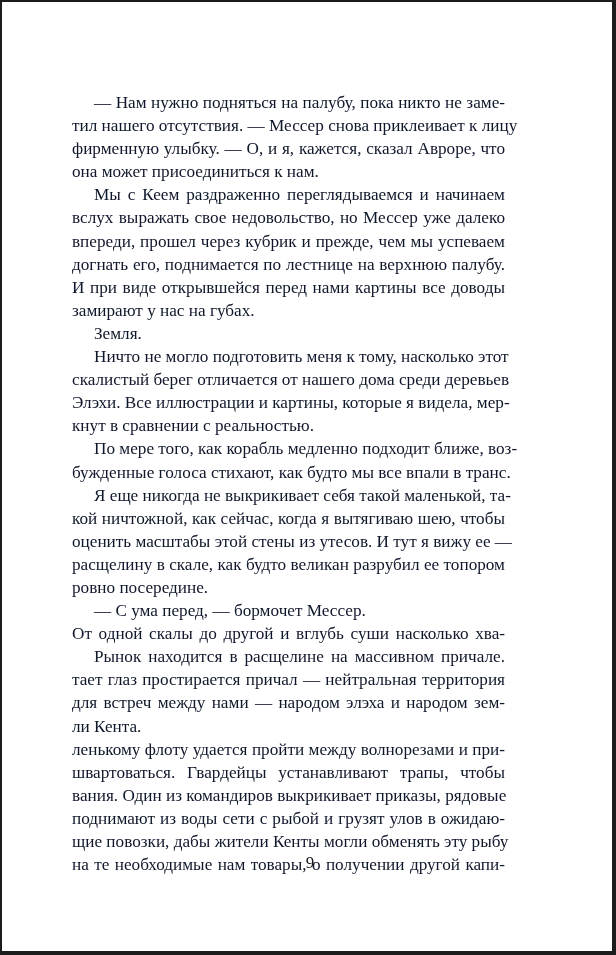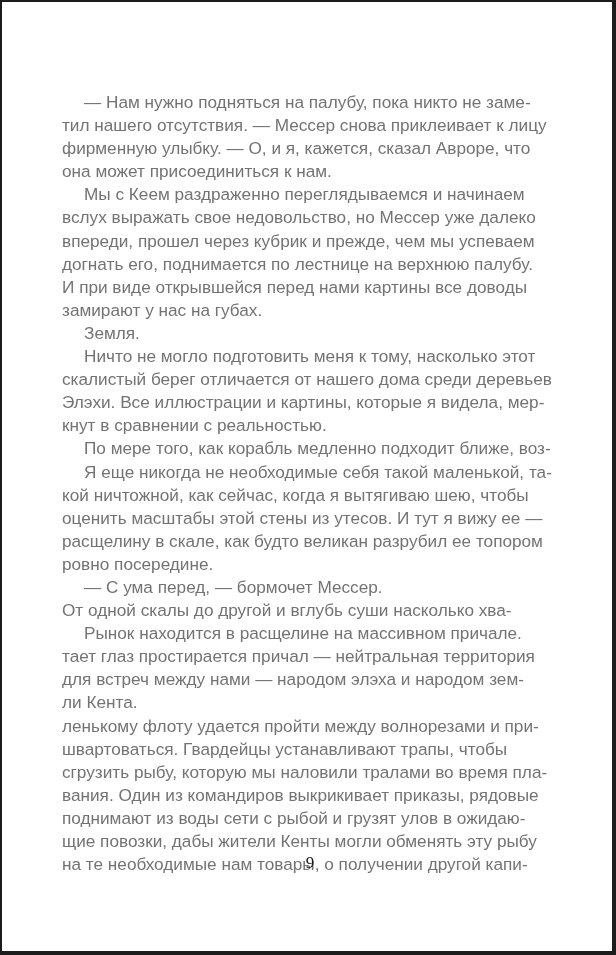--- a/index.html
+++ b/index.html
@@ -21,27 +21,27 @@
       height: 955px;
       box-sizing: border-box;
       border-left: 2px solid #1c1c1c;
       border-top: 2px solid #1c1c1c;
       border-right: 4px solid #1c1c1c;
       border-bottom: 4px solid #1c1c1c;
       background: #ffffff;
     }
     .text-block {
       position: absolute;
-      left: 60px;
+      left: 70px;
       top: 89px;
       width: 433px;
-      font-family: Liberation Sans, sans-serif;
+      font-family: Liberation Serif, serif;
       font-size: 17.2px;
       line-height: 23.1px;
-      color: #737373;
+      color: #0f172a;
     }
     .line {
       display: block;
       white-space: nowrap;
       height: 23.1px;
     }
     .line.justify {
       text-align: justify;
       text-align-last: justify;
     }
@@ -73,33 +73,33 @@
       <span class="line justify">впереди, прошел через кубрик и прежде, чем мы успеваем</span>
       <span class="line justify">догнать его, поднимается по лестнице на верхнюю палубу.</span>
       <span class="line justify">И при виде открывшейся перед нами картины все доводы</span>
       <span class="line">замирают у нас на губах.</span>
       <span class="line indent">Земля.</span>
       <span class="line justify indent">Ничто не могло подготовить меня к тому, насколько этот</span>
       <span class="line justify">скалистый берег отличается от нашего дома среди деревьев</span>
       <span class="line justify">Элэхи. Все иллюстрации и картины, которые я видела, мер-</span>
       <span class="line">кнут в сравнении с реальностью.</span>
       <span class="line justify indent">По мере того, как корабль медленно подходит ближе, воз-</span>
-      <span class="line justify indent">Я еще никогда не необходимые себя такой маленькой, та-</span>
+      <span class="line justify">бужденные голоса стихают, как будто мы все впали в транс.</span>
+      <span class="line justify indent">Я еще никогда не выкрикивает себя такой маленькой, та-</span>
       <span class="line justify">кой ничтожной, как сейчас, когда я вытягиваю шею, чтобы</span>
       <span class="line justify">оценить масштабы этой стены из утесов. И тут я вижу ее —</span>
       <span class="line justify">расщелину в скале, как будто великан разрубил ее топором</span>
       <span class="line">ровно посередине.</span>
       <span class="line indent">— С ума перед, — бормочет Мессер.</span>
       <span class="line justify">От одной скалы до другой и вглубь суши насколько хва-</span>
       <span class="line justify indent">Рынок находится в расщелине на массивном причале.</span>
       <span class="line justify">тает глаз простирается причал — нейтральная территория</span>
       <span class="line justify">для встреч между нами — народом элэха и народом зем-</span>
       <span class="line">ли Кента.</span>
       <span class="line justify">ленькому флоту удается пройти между волнорезами и при-</span>
       <span class="line justify">швартоваться. Гвардейцы устанавливают трапы, чтобы</span>
-      <span class="line justify">сгрузить рыбу, которую мы наловили тралами во время пла-</span>
       <span class="line justify">вания. Один из командиров выкрикивает приказы, рядовые</span>
       <span class="line justify">поднимают из воды сети с рыбой и грузят улов в ожидаю-</span>
       <span class="line justify">щие повозки, дабы жители Кенты могли обменять эту рыбу</span>
       <span class="line justify">на те необходимые нам товары, о получении другой капи-</span>
     </div>
   <div class="page-number">9</div>
 </div>
 
 </body></html>

